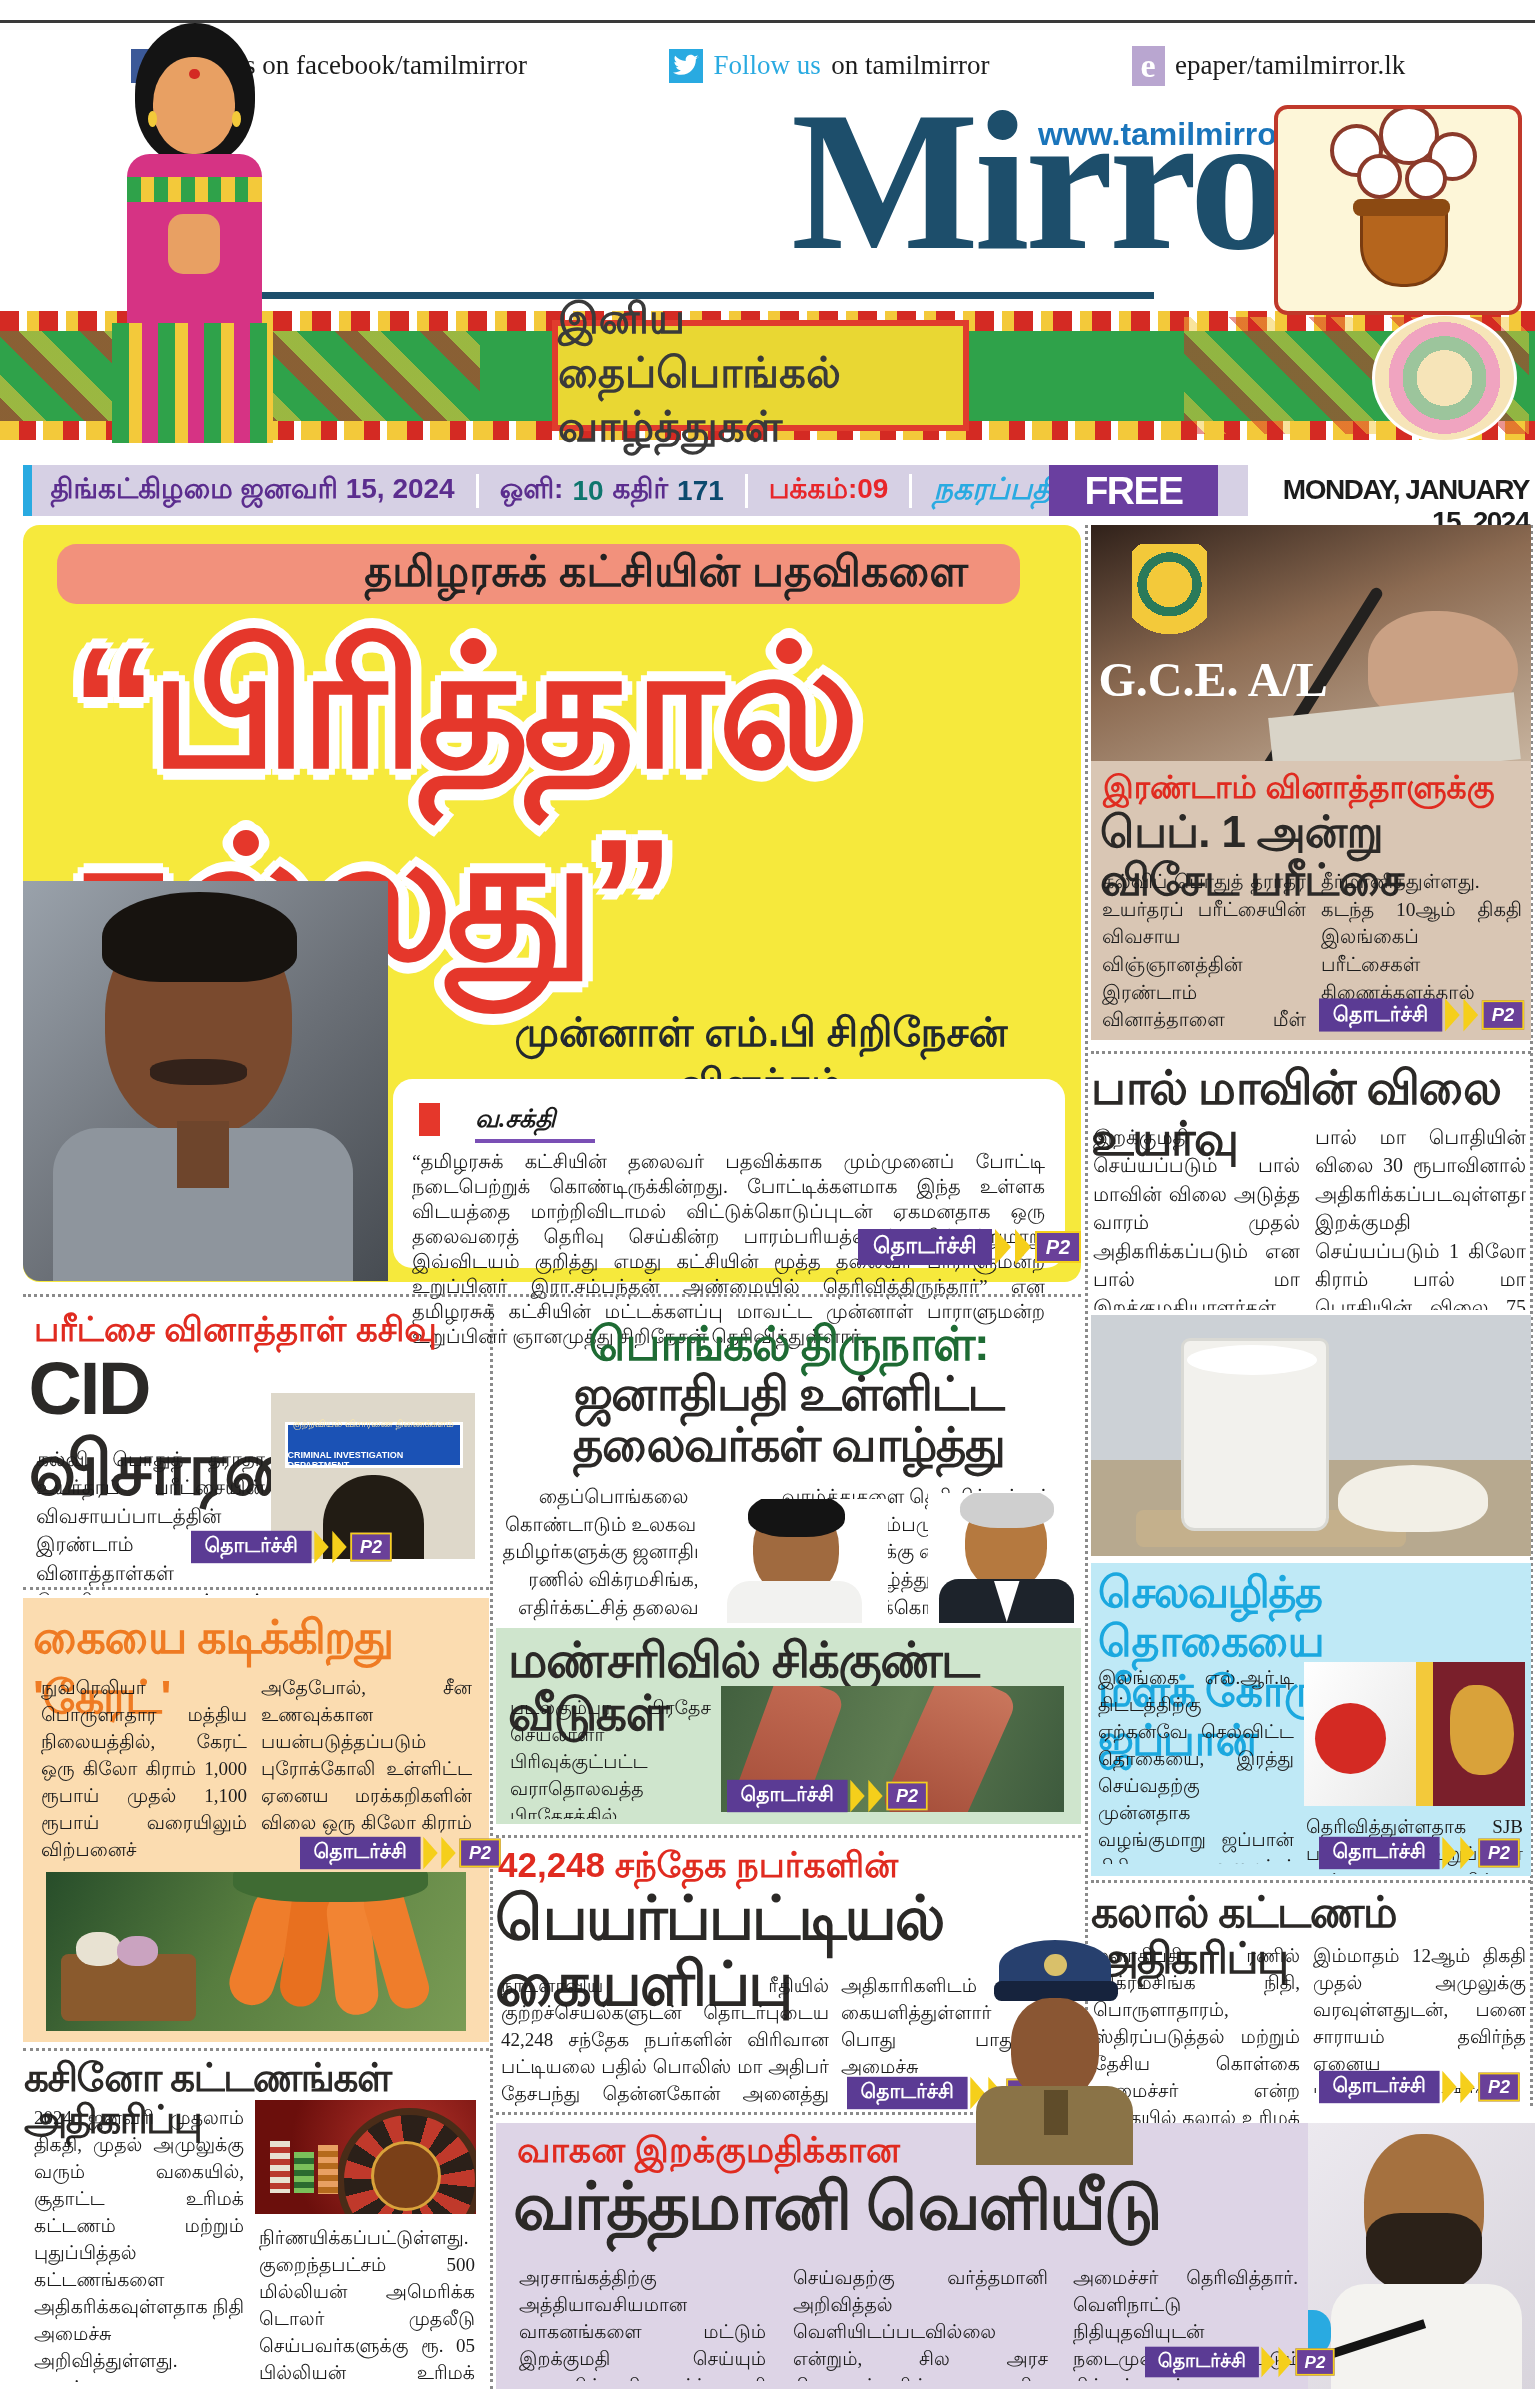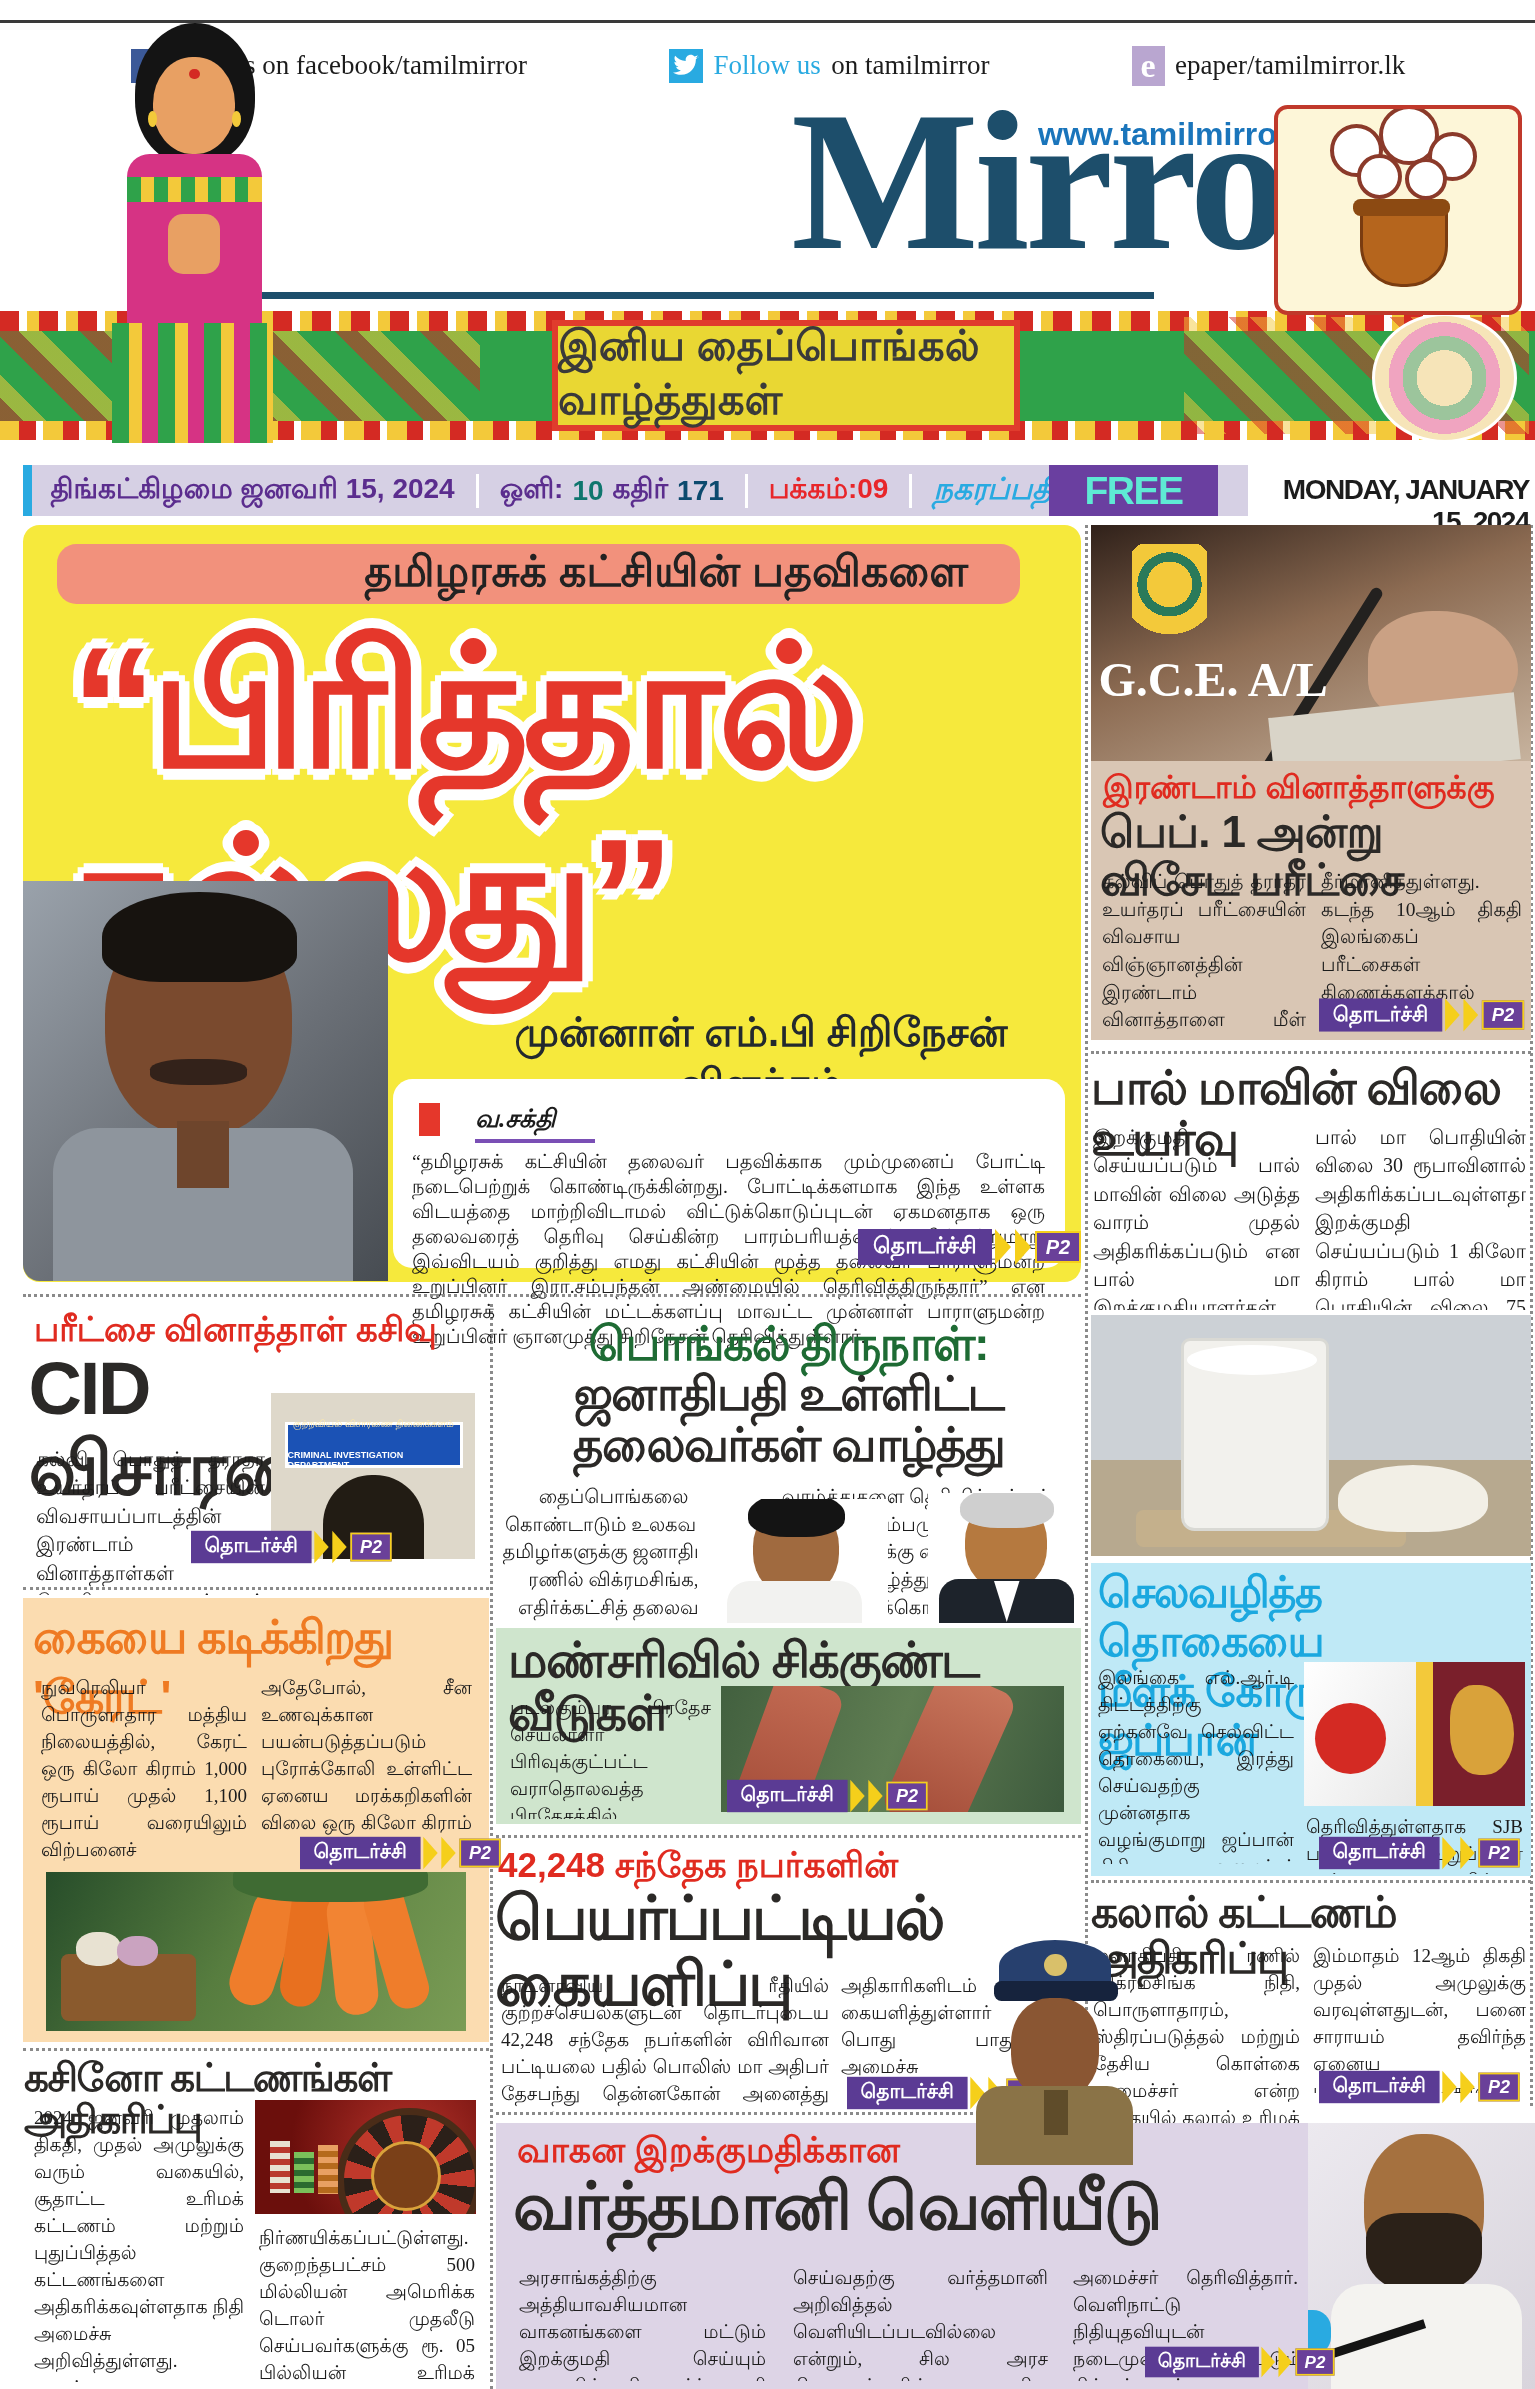--- a/index.html
+++ b/index.html
@@ -76,41 +76,41 @@
     <div class="sq" style="left:79px;top:45px;width:37px;height:37px;border:4.5px solid #8b3a2a;border-radius:50%;background:#fff;"></div>
     <div class="sq" style="left:127px;top:49px;width:34px;height:34px;border:4.5px solid #8b3a2a;border-radius:50%;background:#fff;"></div>
   </div>
 
   <div class="abs" style="left:0;top:311px;width:1536px;height:129px;background:#2fa24a;">
     <div class="abs" style="left:0;top:0;width:1536px;height:19.5px;background:repeating-linear-gradient(90deg,#d42a23 0 19.5px,#fff 19.5px 27px,#f3c93a 27px 39px);"></div>
     <div class="abs" style="left:0;bottom:0;width:1536px;height:19.5px;background:repeating-linear-gradient(90deg,#f3c93a 0 19.5px,#d42a23 19.5px 36px,#fff 36px 43px);"></div>
     <div class="abs" style="left:0;top:19.5px;width:480px;height:90px;background:repeating-linear-gradient(45deg,rgba(212,42,35,.55) 0 16.5px,rgba(243,201,58,.55) 16.5px 33px,rgba(47,162,74,0) 33px 60px);"></div>
     <div class="abs" style="left:1184px;top:6px;width:345px;height:117px;background:repeating-linear-gradient(45deg,rgba(212,42,35,.5) 0 15px,rgba(243,201,58,.5) 15px 30px,rgba(255,255,255,0) 30px 57px);"></div>
     <div class="abs" style="left:1372px;top:1.5px;width:139px;height:124px;border-radius:50%;background:radial-gradient(circle,#f6e4b8 0 30%,#9cc59c 30% 45%,#f0a4c0 45% 60%,#f6e4b8 60% 75%,#d42a23 75% 82%,#f6e4b8 82%);border:3px solid #fff;"></div>
-    <div class="abs" style="left:552px;top:9px;width:468px;height:111px;background:#e9d733;border:6.7px solid #e03c2d;box-sizing:border-box;display:flex;align-items:center;justify-content:center;">
+    <div class="abs" style="left:552px;top:9px;width:417px;height:111px;background:#e9d733;border:6.7px solid #e03c2d;box-sizing:border-box;display:flex;align-items:center;justify-content:center;">
       <span style="font-size:42px;font-weight:bold;color:#3a3a3a;">இனிய தைப்பொங்கல் வாழ்த்துகள்</span>
     </div>
   </div>
 
   <div class="abs" style="left:22.5px;top:465px;width:1225px;height:51px;background:#d6d0e4;display:flex;align-items:center;">
     <div style="width:9px;height:51px;background:#29aae1;"></div>
     <span style="margin-left:19px;font-size:28px;font-weight:bold;color:#5b2d8e;">திங்கட்கிழமை ஜனவரி 15, 2024</span>
     <span style="margin:0 21px;width:3px;height:34px;background:#fff;"></span>
     <span style="font-size:28px;font-weight:bold;color:#5b2d8e;">ஒளி:</span>
     <span style="margin-left:9px;font-size:28px;font-weight:bold;color:#0f766e;">10</span>
     <span style="margin-left:9px;font-size:28px;font-weight:bold;color:#5b2d8e;">கதிர்</span>
     <span style="margin-left:9px;font-size:28px;font-weight:bold;color:#0c4a6e;">171</span>
     <span style="margin:0 21px;width:3px;height:34px;background:#fff;"></span>
     <span style="font-size:28px;font-weight:bold;color:#e8262a;">பக்கம்:09</span>
     <span style="margin:0 21px;width:3px;height:34px;background:#fff;"></span>
     <span style="font-size:30px;font-weight:bold;font-style:italic;color:#29aae1;">நகரப்பதிப்பு</span>
     <span style="font-size:31.5px;color:#2d6fc0;margin-left:4.5px;margin-top:-13.5px;">★</span>
   </div>
   <div class="abs" style="left:1049px;top:465px;width:169px;height:51px;background:#6a3fa0;display:flex;align-items:center;justify-content:center;z-index:2;">
-    <span style="font-size:39px;font-weight:bold;color:#5eead4;font-stretch:condensed;letter-spacing:-1.5px;">FREE</span>
+    <span style="font-size:39px;font-weight:bold;color:#ffffff;font-stretch:condensed;letter-spacing:-1.5px;">FREE</span>
   </div>
   <div class="abs" style="left:1259px;top:474px;width:270px;font-size:28px;font-weight:bold;color:#1c1c1c;letter-spacing:-1.5px;text-align:right;">MONDAY, JANUARY 15, 2024</div>
 
   <div class="abs dotted-v" style="left:1085px;top:525px;height:1581px;"></div>
   <div class="abs dotted-v" style="left:1530px;top:525px;height:1581px;"></div>
   <div class="abs dotted-v" style="left:490px;top:1304px;height:1085px;"></div>
 
   <section>
     <div class="abs" style="left:22.5px;top:525px;width:1058px;height:757px;background:#f6e93c;border-radius:16.5px;"></div>
     <div class="abs" style="left:57px;top:544px;width:963px;height:60px;background:#f2917c;border-radius:19.5px;display:flex;align-items:center;justify-content:flex-end;padding-right:52px;box-sizing:border-box;">

